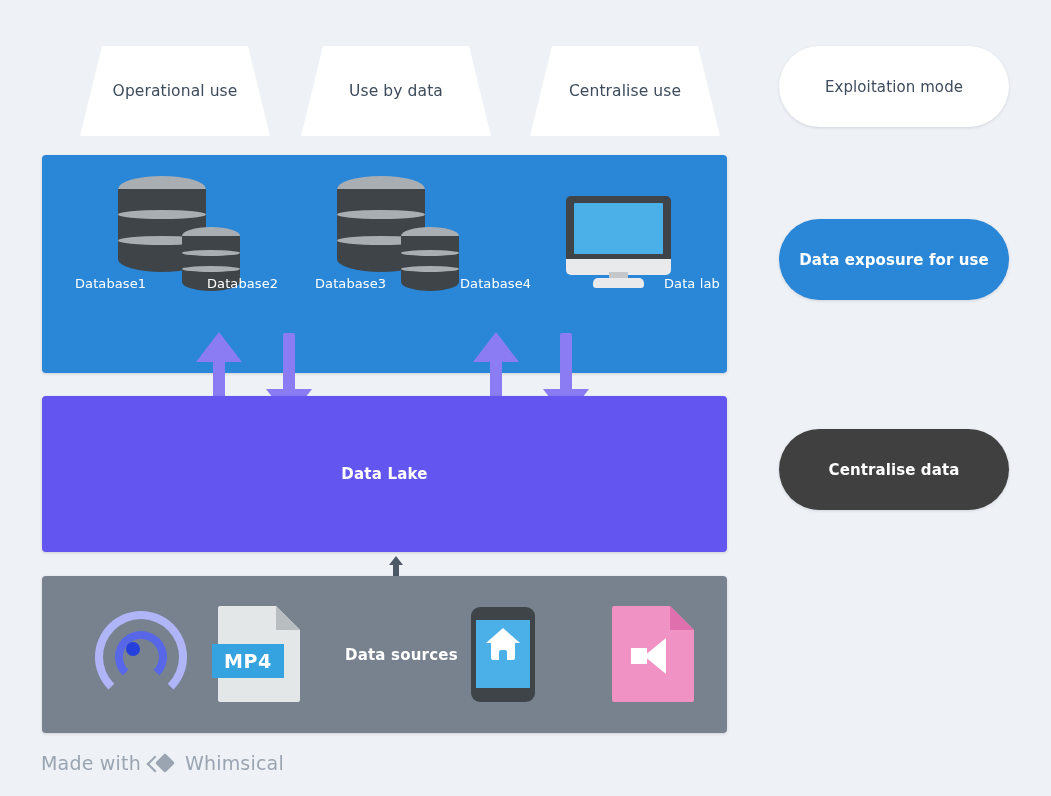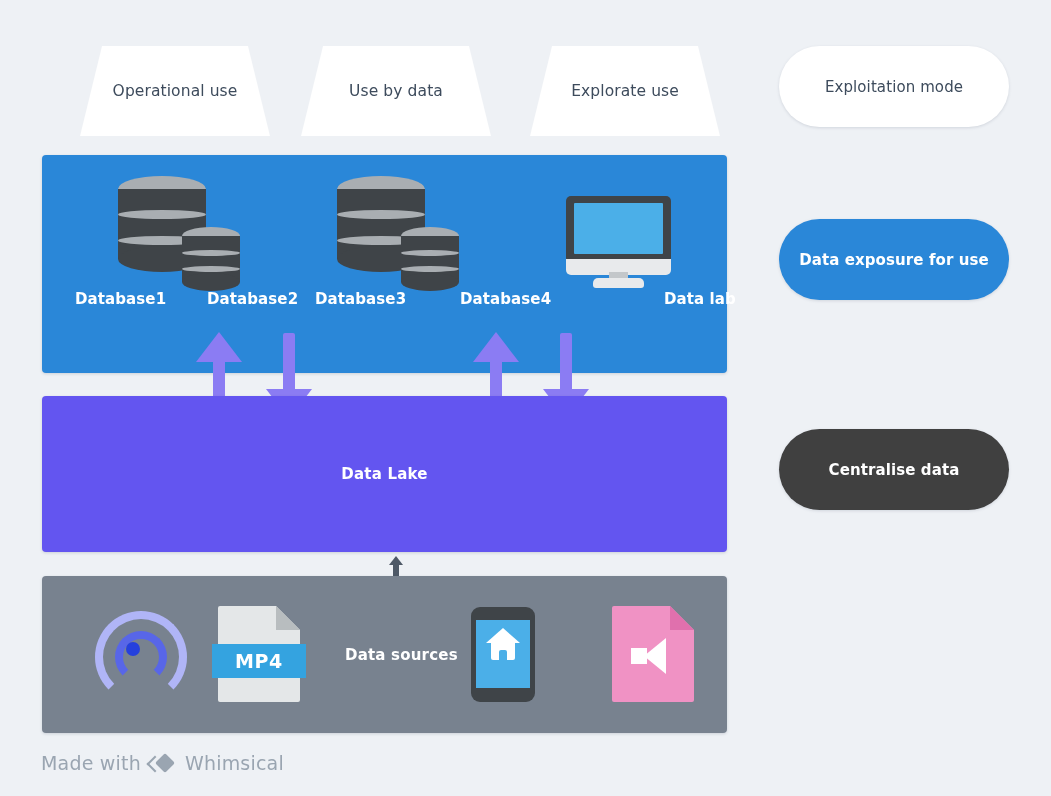--- a/index.html
+++ b/index.html
@@ -94,24 +94,24 @@
   }
   .sources-label {
     top: 50%;
     left: 303px;
     transform: translateY(-50%);
   }
 
   
   .db-label {
     position: absolute;
-    top: 290px;
+    top: 276px;
     color: #ffffff;
-    font-weight: bold;
-    font-size: 15px;
+    font-weight: normal;
+    font-size: 13px;
     letter-spacing: 0.1px;
     white-space: nowrap;
   }
 
   
   .db-icon {
     position: absolute;
     width: 120px;
     height: 110px;
   }
@@ -265,21 +265,21 @@
   }
   .file-fold {
     position: absolute; left: 58px; top: 0;
     width: 24px; height: 24px;
     background: #b8bdbf;
     -webkit-clip-path: polygon(0 0, 24px 24px, 0 24px);
     clip-path: polygon(0 0, 24px 24px, 0 24px);
   }
   .file-band {
     position: absolute; left: -6px; top: 38px;
-    width: 94px; height: 34px;
+    width: 72px; height: 34px;
     background: #34a3e0;
     display: flex;
     align-items: center;
     justify-content: center;
   }
   .file-band > span {
     color: #ffffff;
     font-weight: bold;
     font-size: 19px;
     letter-spacing: 0.6px;
@@ -383,21 +383,21 @@
 
 <div id="canvas">
 
   <div class="trapezoid trap-1">
     <span>Operational use</span>
   </div>
   <div class="trapezoid trap-2">
     <span>Use by data</span>
   </div>
   <div class="trapezoid trap-3">
-    <span>Explorate use</span>
+    <span>Centralise use</span>
   </div>
 
   <div class="pill pill-mode">
     <span>Exploitation mode</span>
   </div>
   <div class="pill pill-expose">
     <span>Data exposure for use</span>
   </div>
   <div class="pill pill-central">
     <span>Centralise data</span>

